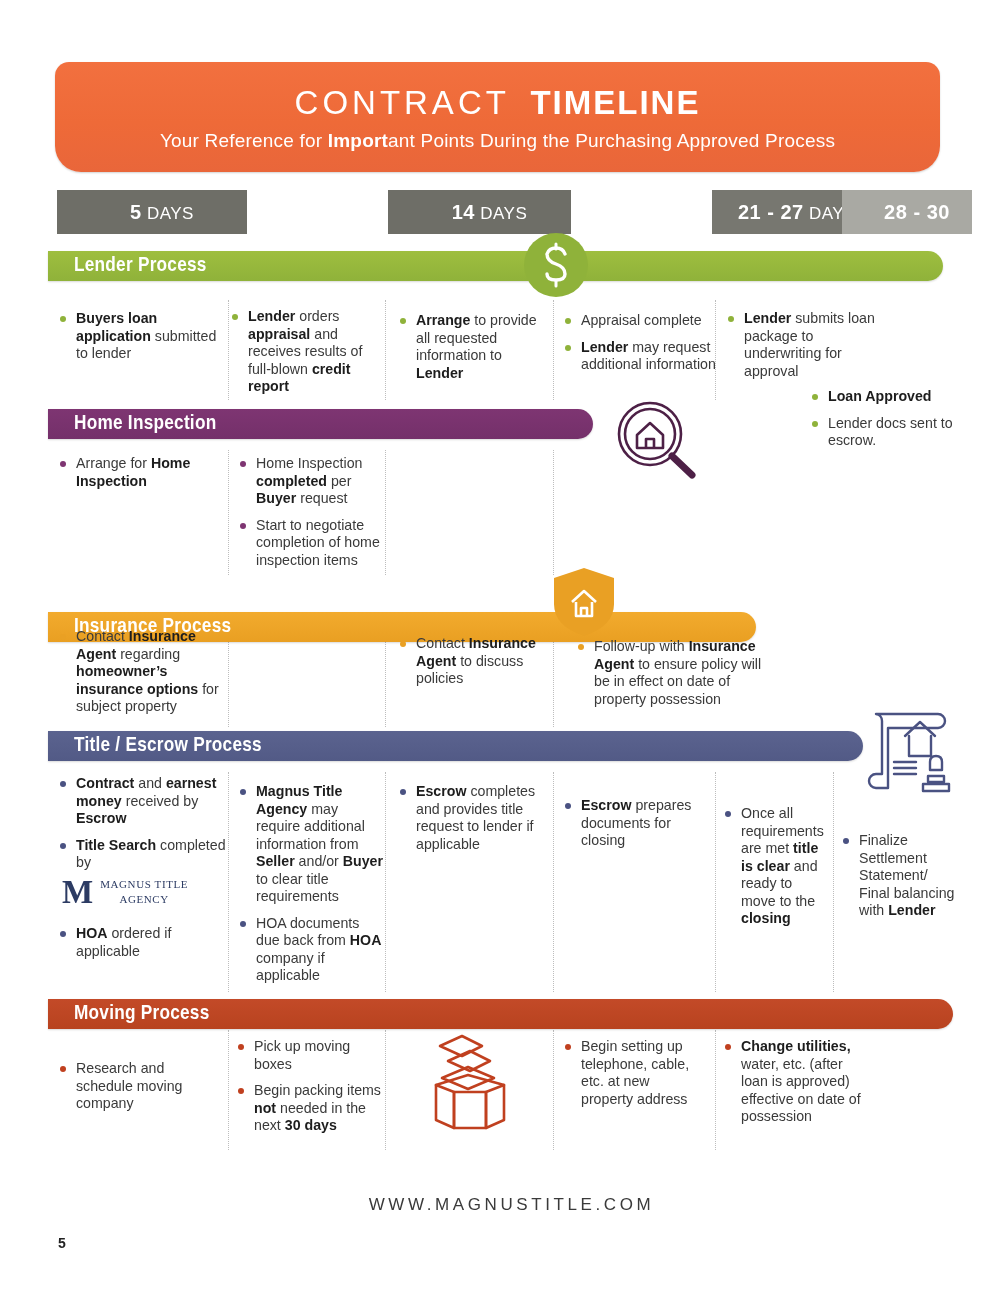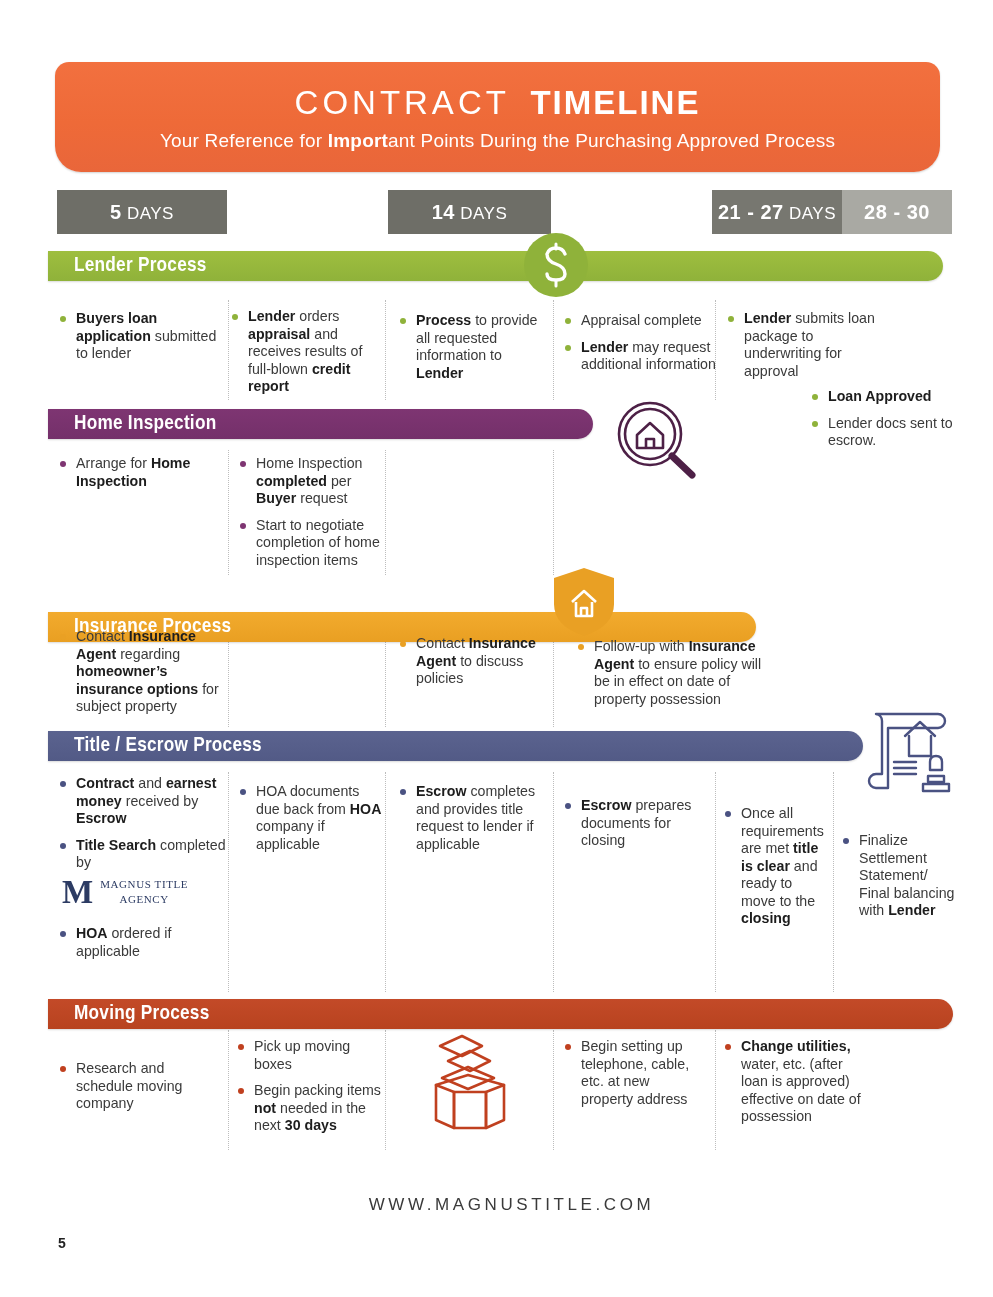--- a/index.html
+++ b/index.html
@@ -27,21 +27,21 @@
   }
   .banner-title b{font-weight:700;letter-spacing:2px;margin-left:8px;}
   .banner-sub{
     margin-top:8px;font-size:19px;color:#fff;font-weight:400;letter-spacing:.2px;
   }
   .banner-sub b{font-weight:700;}
 
   
   .daybadge{
     position:absolute;height:44px;line-height:44px;
-    color:#fff;font-size:17px;text-align:center;letter-spacing:.5px;
+    color:#fff;font-size:17px;text-align:center;letter-spacing:.5px;padding-left:20px;
   }
   .daybadge b{font-size:20px;font-weight:700;}
   .db1{left:57px;top:190px;width:170px;background:#6e6e67;}
   .db2{left:388px;top:190px;width:163px;background:#6e6e67;}
   .db3{left:712px;top:190px;width:130px;background:#777770;}
   .db4{left:842px;top:190px;width:110px;background:#a9a9a3;}
 
   
   .band{
     position:absolute;height:30px;border-radius:0 16px 16px 0;
@@ -178,21 +178,21 @@
     </svg>
   </div>
 
   <div class="block" style="left:60px;top:310px;width:165px">
     <div class="bl g"><b>Buyers loan application</b> submitted to lender</div>
   </div>
   <div class="block" style="left:232px;top:308px;width:150px">
     <div class="bl g"><b>Lender</b> orders <b>appraisal</b> and receives results of full-blown <b>credit report</b></div>
   </div>
   <div class="block" style="left:400px;top:312px;width:150px">
-    <div class="bl g"><b>Process</b> to provide all requested information to <b>Lender</b></div>
+    <div class="bl g"><b>Arrange</b> to provide all requested information to <b>Lender</b></div>
   </div>
   <div class="block" style="left:565px;top:312px;width:155px">
     <div class="bl g">Appraisal complete</div>
     <div class="bl g"><b>Lender</b> may request additional information</div>
   </div>
   <div class="block" style="left:728px;top:310px;width:148px">
     <div class="bl g"><b>Lender</b> submits loan package to underwriting for approval</div>
   </div>
   <div class="block" style="left:812px;top:388px;width:150px">
     <div class="bl g"><b>Loan Approved</b></div>
@@ -272,20 +272,21 @@
     <span class="lt">
       <span>MAGNUS TITLE</span><br>
       <span>AGENCY</span>
     </span>
   </div>
   <div class="block" style="left:60px;top:925px;width:170px">
     <div class="bl n"><b>HOA</b> ordered if applicable</div>
   </div>
 
   <div class="block" style="left:240px;top:783px;width:145px">
+    <div class="bl n"><b>Magnus Title Agency</b> may require additional information from <b>Seller</b> and/or <b>Buyer</b> to clear title requirements</div>
     <div class="bl n">HOA documents due back from <b>HOA</b> company if applicable</div>
   </div>
   <div class="block" style="left:400px;top:783px;width:150px">
     <div class="bl n"><b>Escrow</b> completes and provides title request to lender if applicable</div>
   </div>
   <div class="block" style="left:565px;top:797px;width:140px">
     <div class="bl n"><b>Escrow</b> prepares documents for closing</div>
   </div>
   <div class="block" style="left:725px;top:805px;width:100px">
     <div class="bl n">Once all requirements are met <b>title is clear</b> and ready to move to the <b>closing</b></div>

